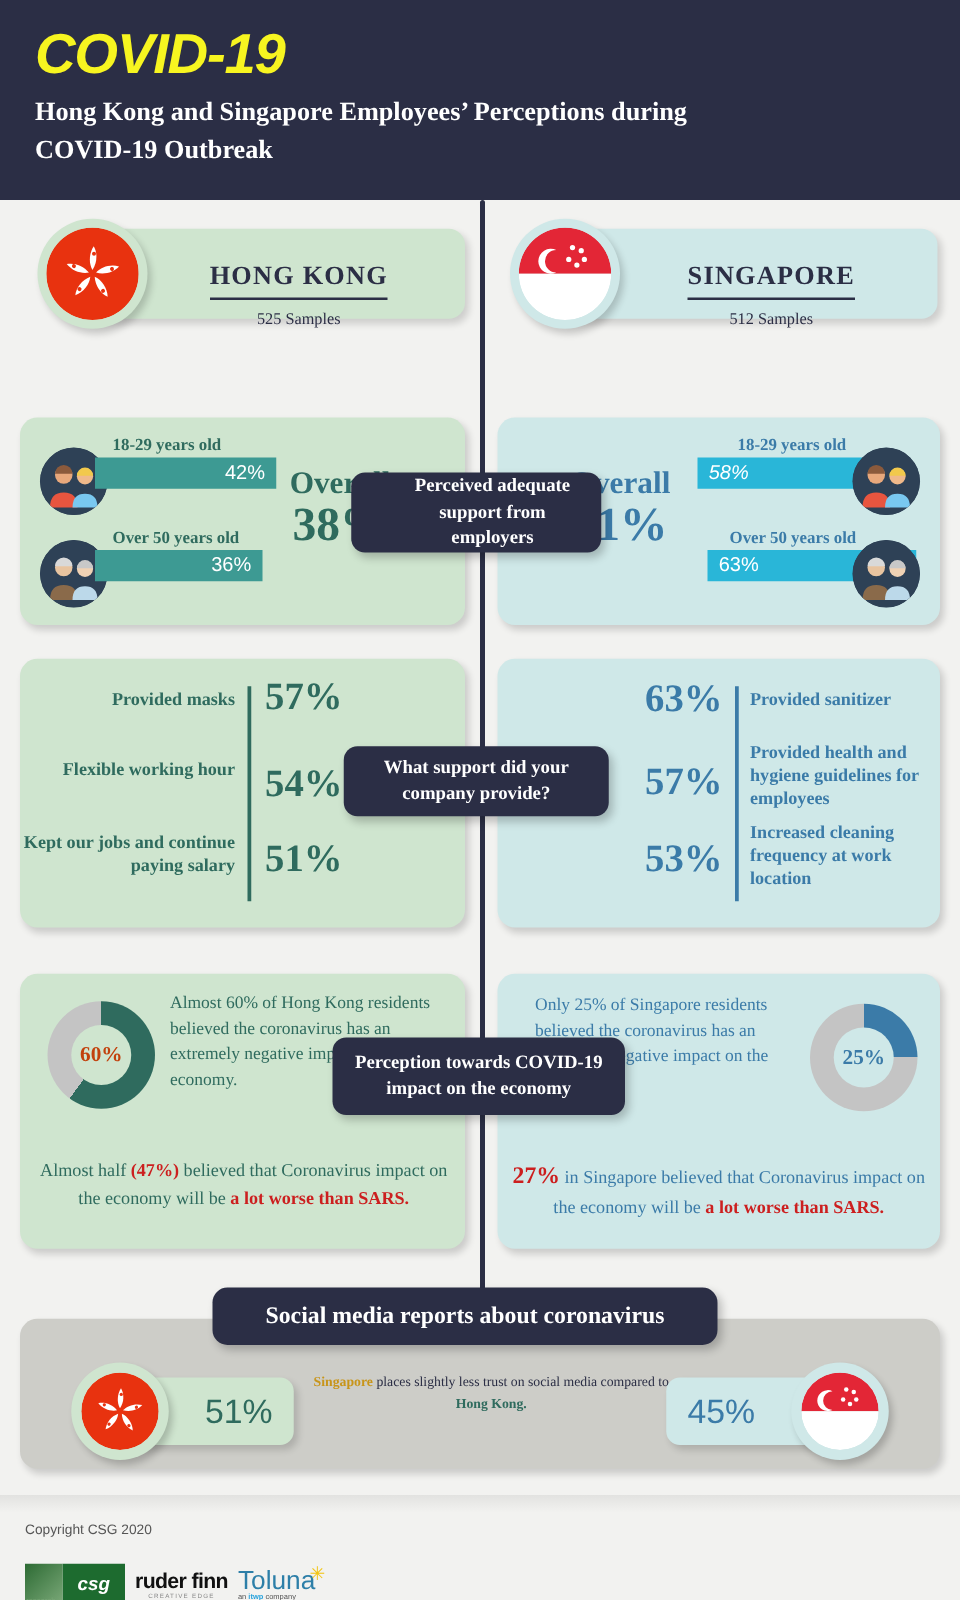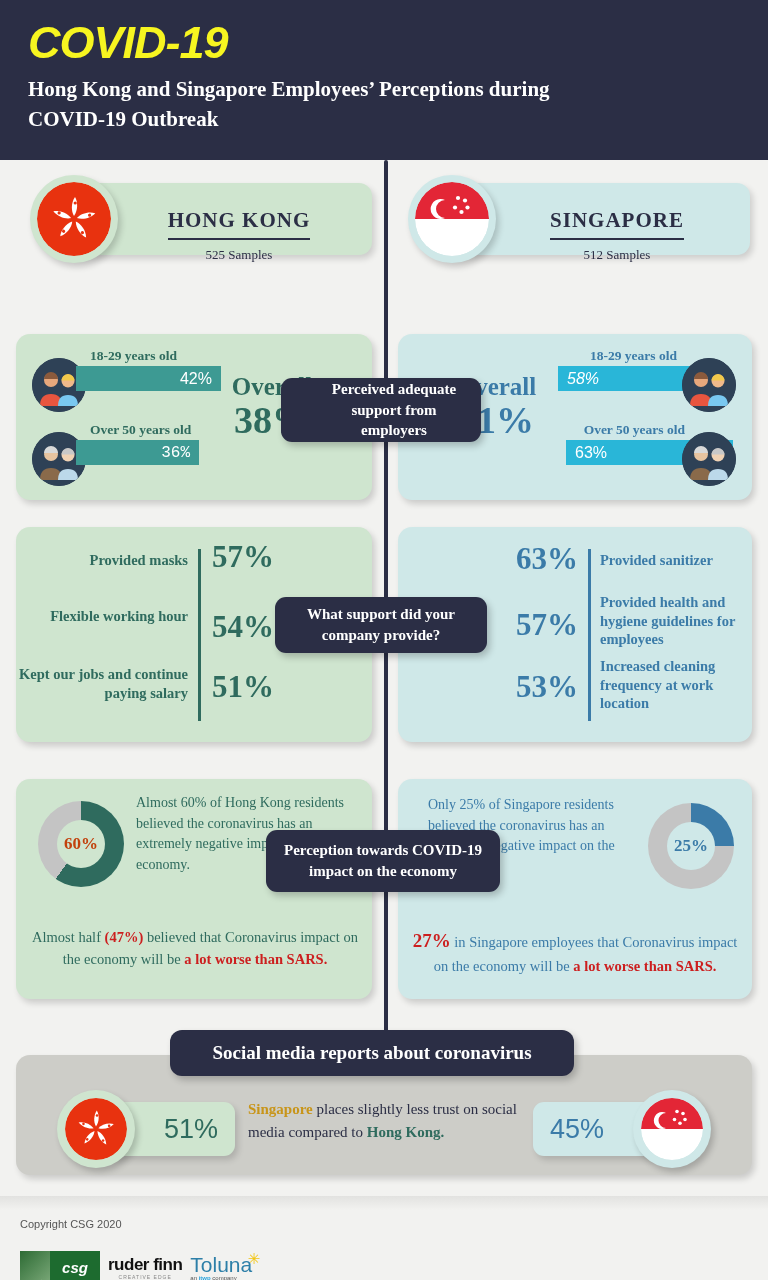--- a/index.html
+++ b/index.html
@@ -249,24 +249,24 @@
     font-size: 27px;
     box-shadow: 3px 4px 6px rgba(0,0,0,0.15);
   }
   .sm-pill.hk { left: 105px; width: 130px; background: #cfe5cf; color: #2f6b5e; justify-content: flex-end; padding-right: 17px; }
   .sm-pill.sg { left: 533px; width: 130px; background: #cfe8e8; color: #3b7ba8; justify-content: flex-start; padding-left: 17px; }
 
   .sm-text {
     position: absolute;
     left: 248px; top: 1098px; width: 290px;
     font-family: "Liberation Serif", serif;
-    font-size: 15px;
+    font-size: 11px;
     line-height: 1.55;
     color: #2b2e45;
-    text-align: left;
+    text-align: center;
   }
   .sm-sg-word { color: #c8951a; font-weight: bold; }
   .sm-hk-word { color: #2f6b5e; font-weight: bold; }
 
   
   .copyright {
     position: absolute; left: 20px; top: 1218px;
     font-family: "Liberation Sans", sans-serif;
     font-size: 11px; color: #555;
   }
@@ -391,21 +391,21 @@
       <circle cx="19" cy="22" r="7" fill="#e8c4a0"></circle>
         <path d="M19 14 a7 7 0 0 1 7 7 l-14 0 a7 7 0 0 1 7 -7z" fill="#d9d9d9"></path>
       <path d="M8 48 q0-12 11-12 q11 0 11 12z" fill="#8a6a4a"></path>
       <circle cx="36" cy="23" r="6.5" fill="#f0d2b4"></circle>
         <path d="M36 16 a6.5 6.5 0 0 1 6.5 6.5 l-13 0 a6.5 6.5 0 0 1 6.5 -6.5z" fill="#c8c8c8"></path>
       <path d="M26 48 q0-11 10-11 q10 0 10 11z" fill="#bcd9ea"></path>
     </svg>
   </div>
   <div class="agebar-group" style="left:60px; top:88px; width:175px;">
     <div class="age-label t-hk" style="text-align:left; padding-left:14px;">Over 50 years old</div>
-    <div class="bar hk" style="width:123px;font-family:Liberation Mono, monospace;">36%</div>
+    <div class="bar hk" style="width:134px;">36%</div>
   </div>
   <div class="overall-block" style="left:196px; top:40px; width:120px;">
     <div class="overall-word t-hk">Overall</div>
     <div class="overall-pct t-hk">38%</div>
   </div>
 </div>
 
 <div class="card sg sec1">
   <div class="overall-block" style="left:38px; top:40px; width:120px;">
     <div class="overall-word t-sg">Overall</div>
@@ -508,21 +508,21 @@
   </div>
 </div>
 
 <div class="card sg sec3">
   <div class="econ-text t-sg" style="left:30px; top:16px; width:210px;">Only 25% of Singapore residents believed the coronavirus has an extremely negative impact on the economy.</div>
   <div class="donut" id="donut-sg" style="left: 250px; top: 24px; background: conic-gradient(rgb(59, 123, 168) 0deg, rgb(59, 123, 168) 90deg, rgb(196, 196, 196) 90deg, rgb(196, 196, 196) 360deg);">
     <div class="hole donut-hole-sg">25%</div>
   </div>
   <div class="econ-sars t-sg" style="left:10px; top:148px; width:334px;">
     <span class="red" style="font-size:19px;">27%</span>
-    <span>in Singapore employees that Coronavirus  impact  on the economy will be</span>
+    <span>in Singapore believed that Coronavirus  impact  on the economy will be</span>
     <span class="red">a lot worse than SARS.</span>
   </div>
 </div>
 
 <div class="center-badge" style="left:266px; top:830px; width:234px; height:62px; font-size:15px;">Perception towards COVID-19 impact on the economy</div>
 
 <div class="sec4"></div>
 
 <div class="center-badge" style="left:170px; top:1030px; width:404px; height:46px; font-size:19px; border-radius:12px;">Social media reports about coronavirus</div>
 

